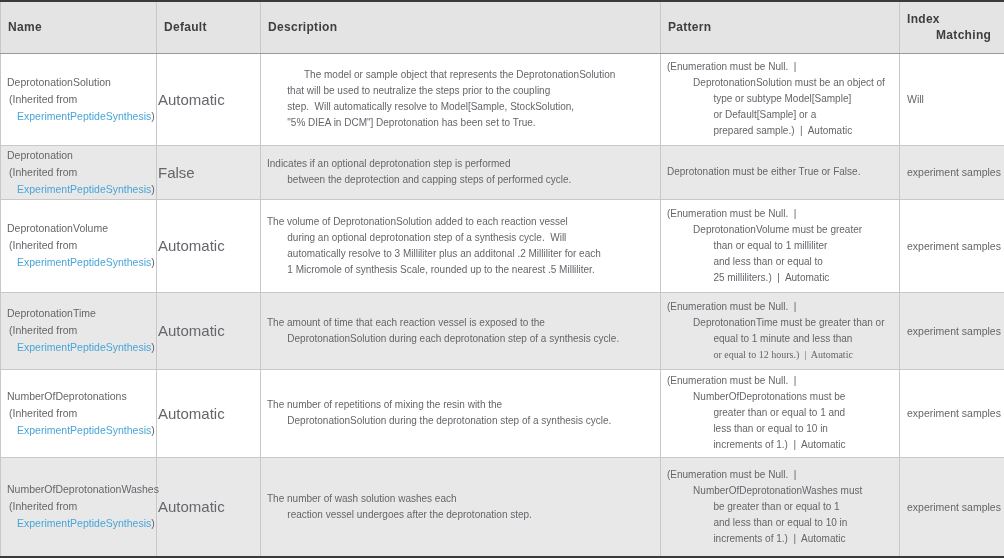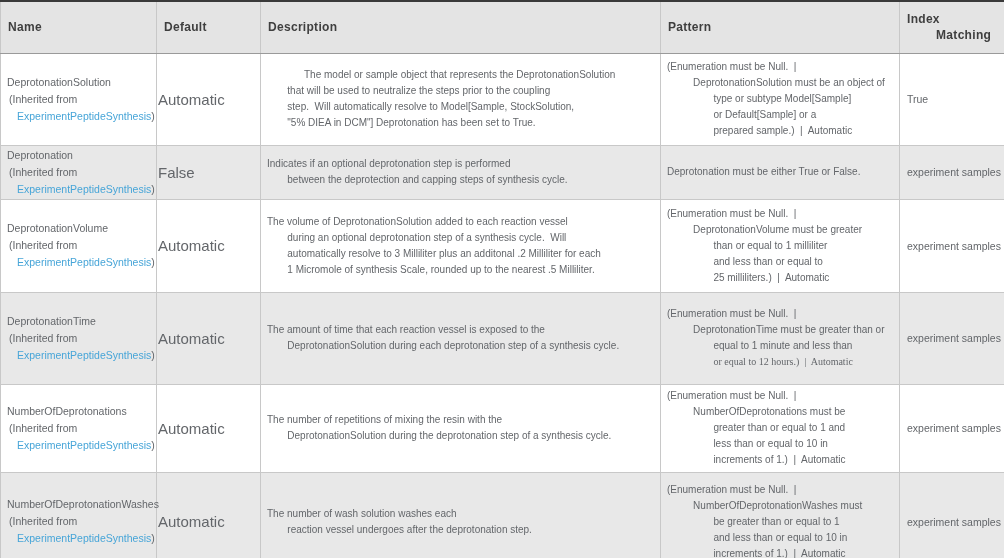--- a/index.html
+++ b/index.html
@@ -15,21 +15,21 @@
 
   th, td { border: 1px solid #c8c8c8; vertical-align: middle; text-align: left; }
 
   thead tr { height: 52px; }
   th { background: #e4e4e4; border-bottom: 1px solid #9a9a9a;
        color: #3f3f3f; font-size: 12px; font-weight: bold;
        letter-spacing: 0.3px; padding: 0 0 0 7px; }
   th.idx { white-space: pre-wrap; line-height: 16px; }
 
   tr.h1 { height: 92px; } tr.h2 { height: 48px; } tr.h3 { height: 93px; }
-  tr.h4 { height: 92px; } tr.h5 { height: 88px; } tr.h6 { height: 100px; }
+  tr.h4 { height: 77px; } tr.h5 { height: 88px; } tr.h6 { height: 100px; }
   tr.shade td { background: #e8e8e8; }
 
   td { color: #63666a; }
   td.c-name { font-size: 10.5px; padding-left: 6px; line-height: 17px; }
   td.c-name .inh1 { padding-left: 2px; }
   td.c-name .inh2 { padding-left: 10px; }
   td.c-name a.link { color: #47a5d8; text-decoration: none; cursor: pointer; }
   td.c-def { font-size: 15px; }
   td.c-desc, td.c-pat { font-size: 10px; padding: 0 2px 0 6px; }
   .lines div { line-height: 16px; white-space: pre-wrap; }
@@ -75,34 +75,34 @@
         </td>
       <td class="c-pat">
           <div class="lines">
             <div style="padding-left: 0px;">(Enumeration must be Null.  |</div>
             <div style="padding-left: 26.1px;">DeprotonationSolution must be an object of</div>
             <div style="padding-left: 46.4px;">type or subtype Model[Sample]</div>
             <div style="padding-left: 46.4px;">or Default[Sample] or a</div>
             <div style="padding-left: 46.4px;">prepared sample.)  |  Automatic</div>
           </div>
         </td>
-      <td class="c-idx">True</td>
+      <td class="c-idx">Will</td>
     </tr>
 
     <tr class="h2 shade">
       <td class="c-name">
         <div>Deprotonation</div>
         <div class="inh1">(Inherited from</div>
         <div class="inh2"><a class="link">ExperimentPeptideSynthesis</a><span>)</span></div>
       </td>
       <td class="c-def">False</td>
       <td class="c-desc">
           <div class="lines">
             <div style="padding-left: 0px;">Indicates if an optional deprotonation step is performed</div>
-            <div style="padding-left: 20.3px;">between the deprotection and capping steps of synthesis cycle.</div>
+            <div style="padding-left: 20.3px;">between the deprotection and capping steps of performed cycle.</div>
           </div>
         </td>
       <td class="c-pat">
           <div class="lines">
             <div style="padding-left: 0px;">Deprotonation must be either True or False.</div>
           </div>
         </td>
       <td class="c-idx">experiment samples</td>
     </tr>
 

